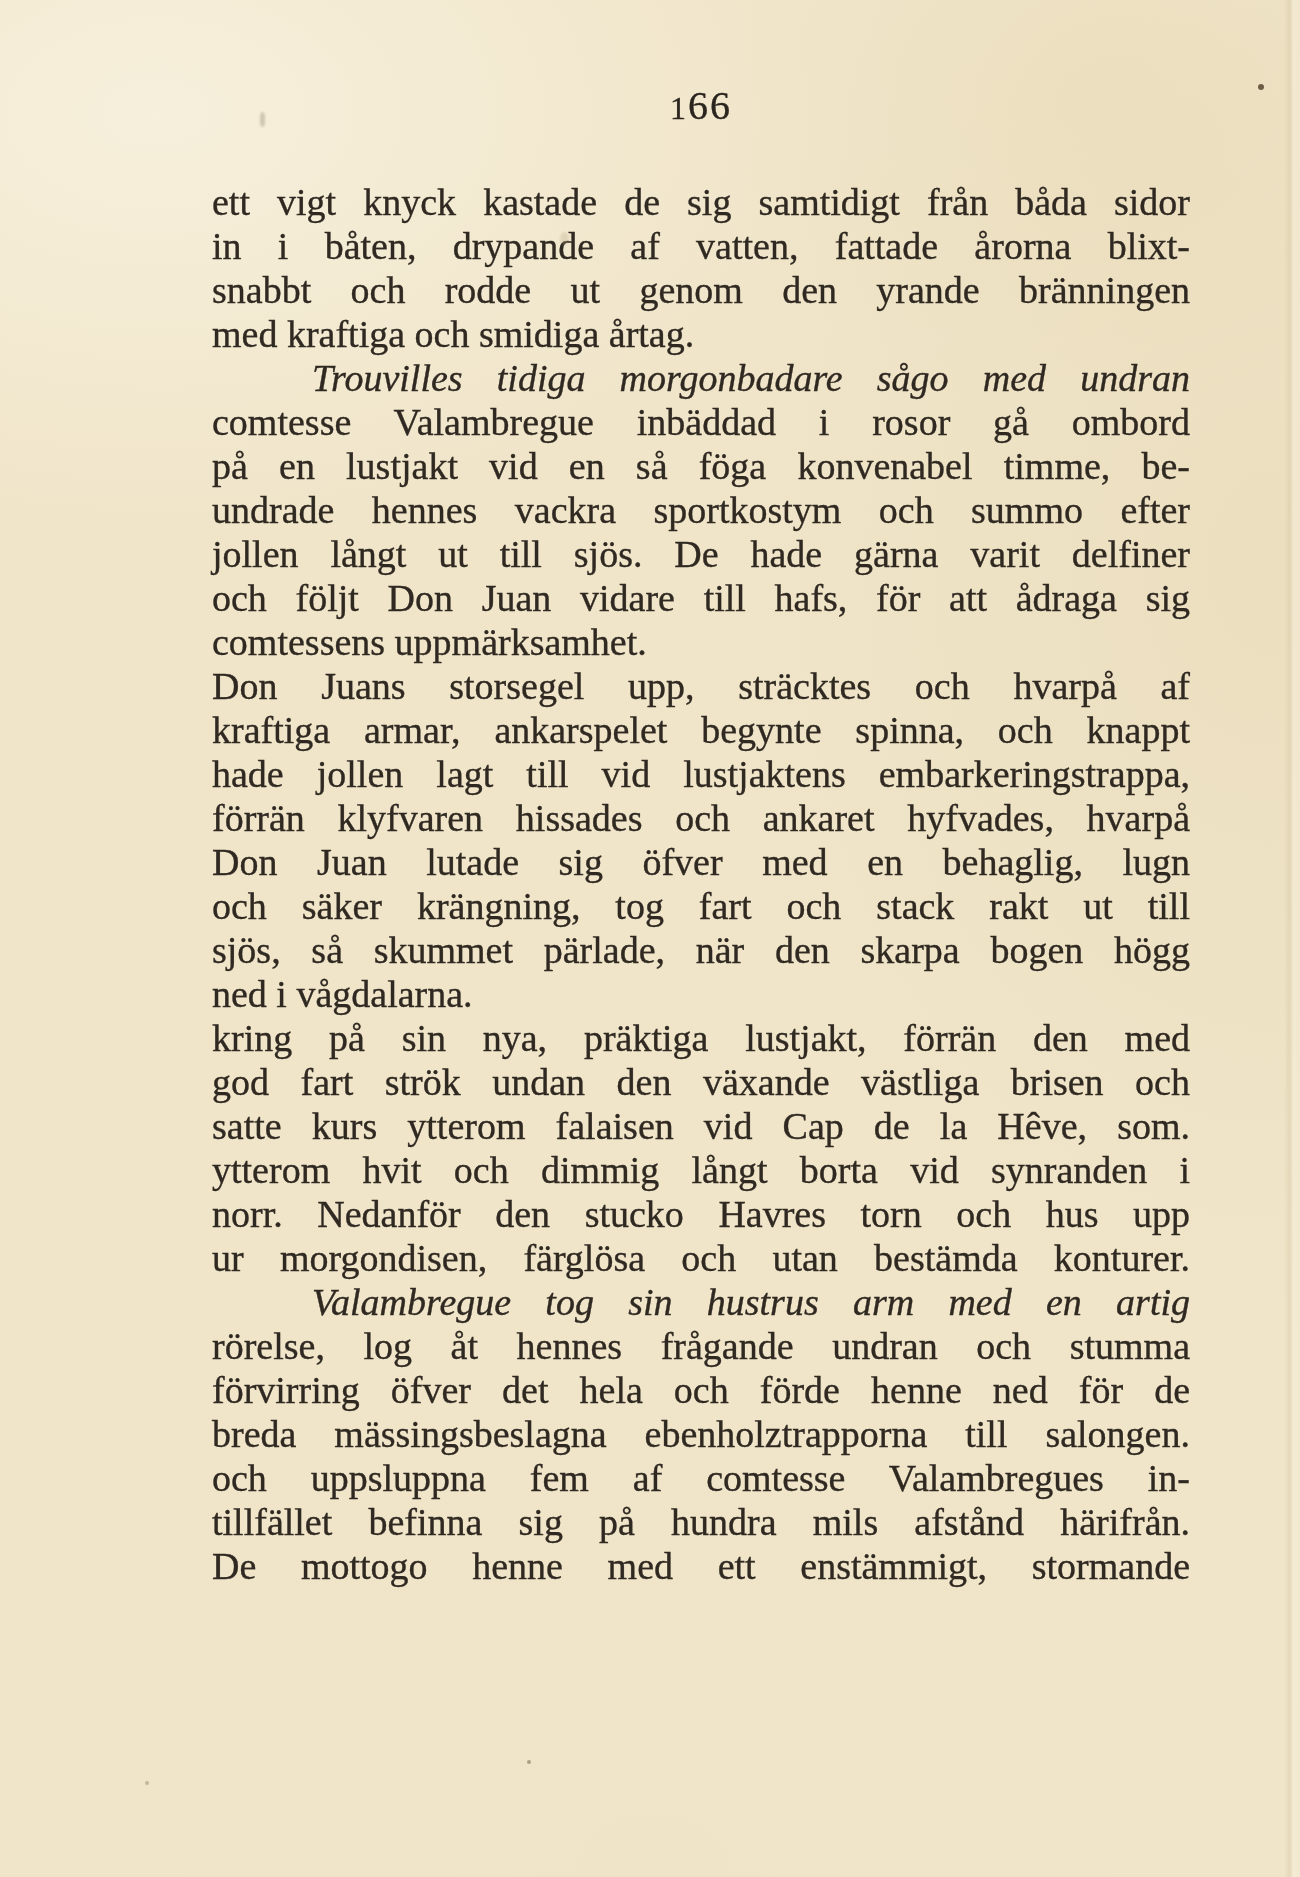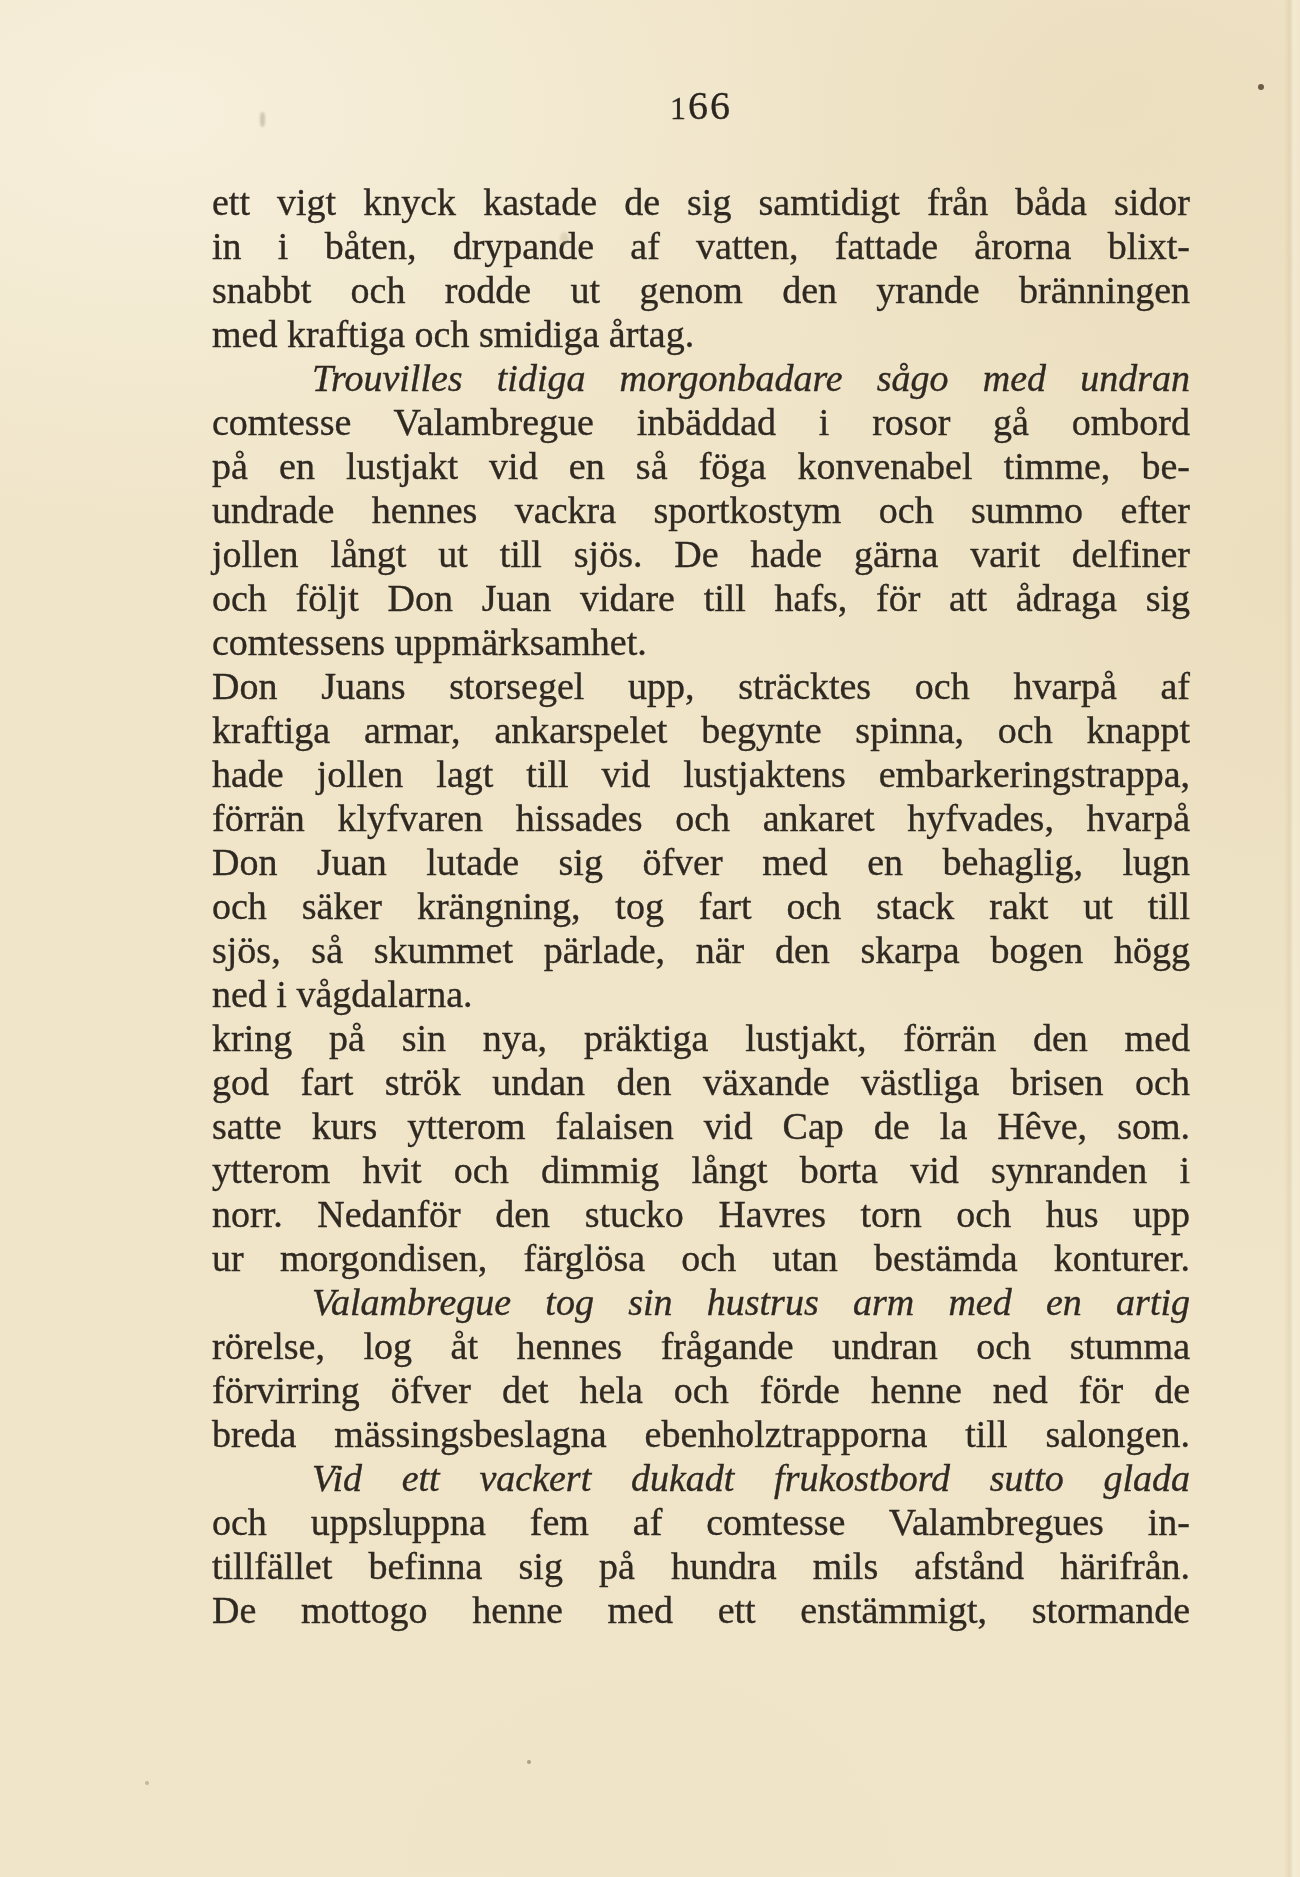--- a/index.html
+++ b/index.html
@@ -109,21 +109,20 @@
       <div class="line just">kring på sin nya, präktiga lustjakt, förrän den med</div>
       <div class="line just">god fart strök undan den växande västliga brisen och</div>
       <div class="line just">satte kurs ytterom falaisen vid Cap de la Hêve, som.</div>
       <div class="line just">ytterom hvit och dimmig långt borta vid synranden i</div>
       <div class="line just">norr. Nedanför den stucko Havres torn och hus upp</div>
       <div class="line just">ur morgondisen, färglösa och utan bestämda konturer.</div>
       <div class="line indent just">Valambregue tog sin hustrus arm med en artig</div>
       <div class="line just">rörelse, log åt hennes frågande undran och stumma</div>
       <div class="line just">förvirring öfver det hela och förde henne ned för de</div>
       <div class="line just">breda mässingsbeslagna ebenholztrapporna till salongen.</div>
-      <div class="line indent just">Vid ett vackert dukadt frukostbord sutto glada</div>
       <div class="line just">och uppsluppna fem af comtesse Valambregues in-</div>
       <div class="line just">tillfället befinna sig på hundra mils afstånd härifrån.</div>
       <div class="line just">De mottogo henne med ett enstämmigt, stormande</div>
     </div>
   <div class="page-edge"></div>
   <div class="speck speck-1"></div>
   <div class="speck speck-2"></div>
   <div class="speck speck-3"></div>
   <div class="speck speck-4"></div>
   <div class="speck speck-5"></div>

